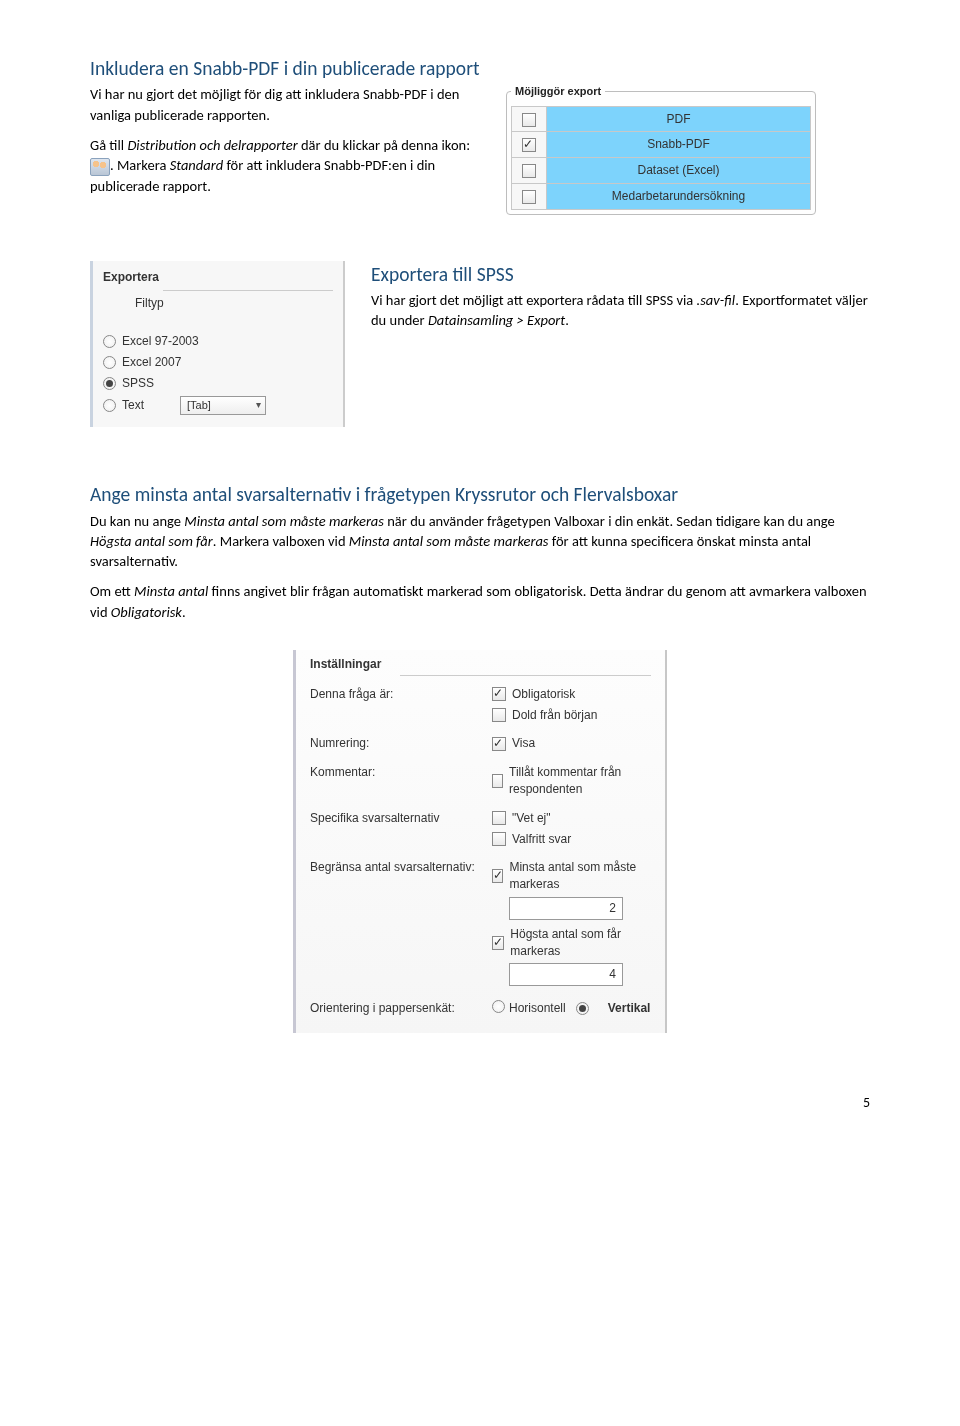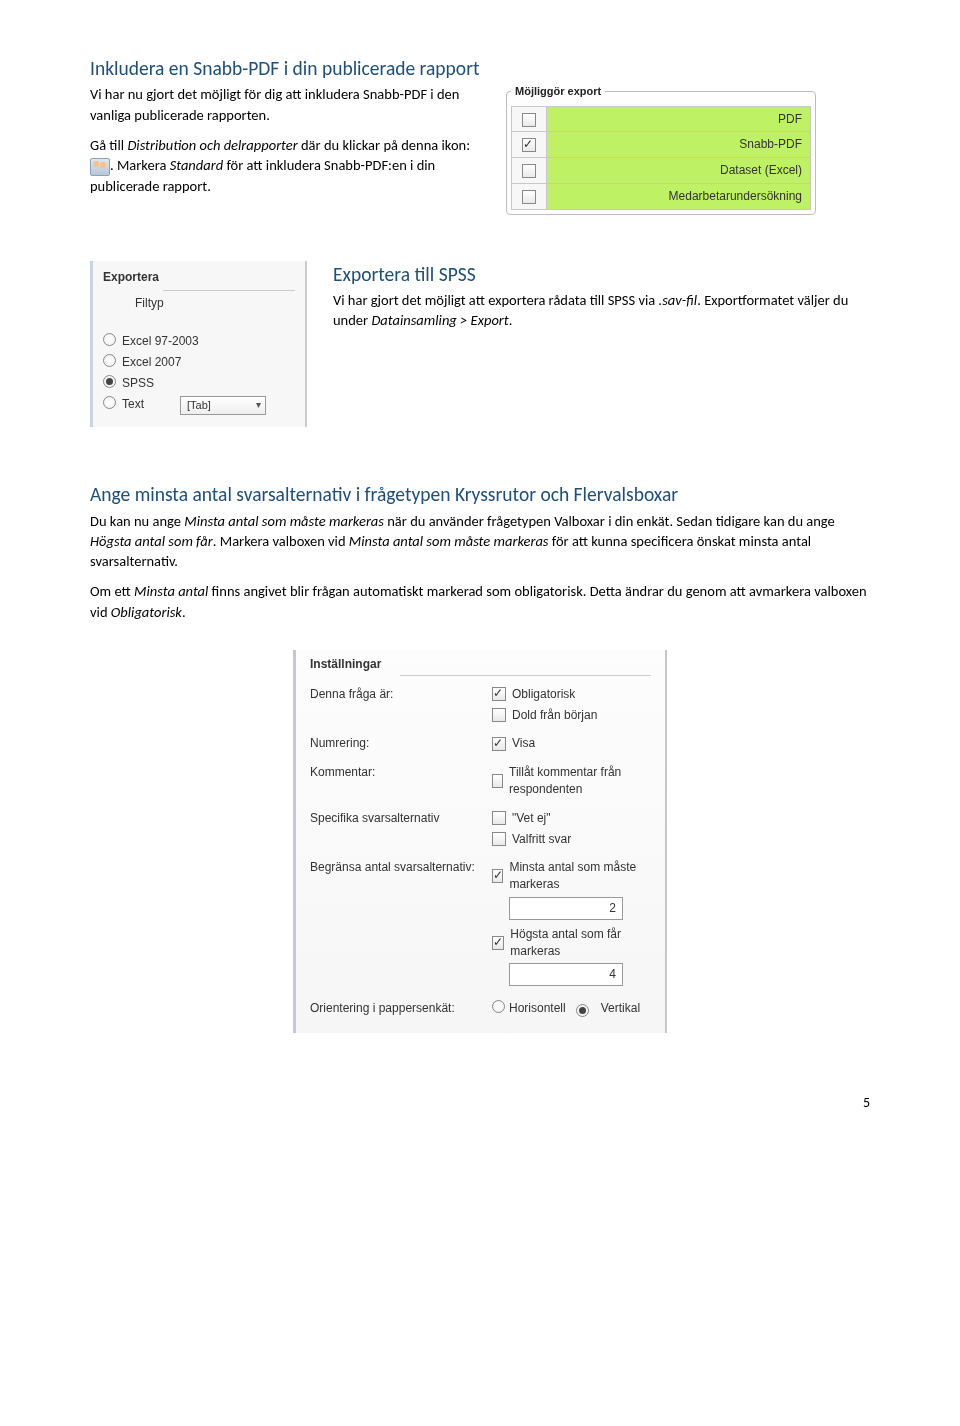--- a/index.html
+++ b/index.html
@@ -45,22 +45,22 @@
     padding: 0 4px;
     font-weight: bold;
   }
   .opt-table {
     width: 100%;
     border-collapse: collapse;
   }
   .opt-table td {
     border: 1px solid #c8c8c8;
     padding: 4px 8px;
-    background: #bef264;
-    text-align: right;
+    background: #7dd3fc;
+    text-align: center;
     vertical-align: middle;
   }
   .opt-table td.cbcell {
     width: 18px;
     text-align: center;
     background: #f7f7f7;
   }
   .chk {
     width: 12px; height: 12px;
     display: inline-block;
@@ -72,37 +72,37 @@
   .chk.checked::after {
     content: "✓";
     position: absolute;
     top: -3px; left: 0;
     font-size: 12px;
     color: #333;
   }
 
   
   .panel-left {
-    width: 217px;
+    width: 255px;
     box-sizing: border-box;
     padding: 8px 10px 10px 10px;
     background: #f7f7f7;
     border-left: 3px solid #c9d3e0;
     border-right: 2px solid #ccc;
     font-family: Arial, Helvetica, sans-serif;
     font-size: 12px;
     color: #333;
   }
   .panel-left .pl-head {
     font-weight: bold;
     font-size: 12px;
     margin-bottom: 4px;
   }
   .pl-rule { border-top: 1px solid #ccc; margin-left: 60px; margin-bottom: 4px; }
-  .pl-row { display:flex; gap:6px; padding: 2px 0; }
+  .pl-row { display:flex; align-items:center; gap:6px; padding: 2px 0; }
   .radio {
     width: 11px; height: 11px;
     border: 1px solid #888;
     border-radius: 50%;
     display:inline-block;
     background: radial-gradient(#fff,#eee);
     position: relative;
   }
   .radio.sel::after{
     content:"";
@@ -321,21 +321,21 @@
   </div>
 
   <div class="sw-row" style="margin-bottom:0;">
     <div class="sw-label">Orientering i pappersenkät:</div>
     <div class="sw-opts">
       <div class="sw-line">
         <span style="display:inline-flex;align-items:flex-start;gap:4px;">
             <span class="radio"></span>
             <span>Horisontell</span>
           </span>
-        <span style="display:inline-flex;align-items:flex-end;gap:12px;margin-left:4px;">
+        <span style="display:inline-flex;align-items:center;gap:19px;margin-left:4px;font-weight:bold;">
             <span class="radio sel"></span>
             <span>Vertikal</span>
           </span>
       </div>
     </div>
   </div>
 </div>
 
 <div class="pagenum">5</div>
 

